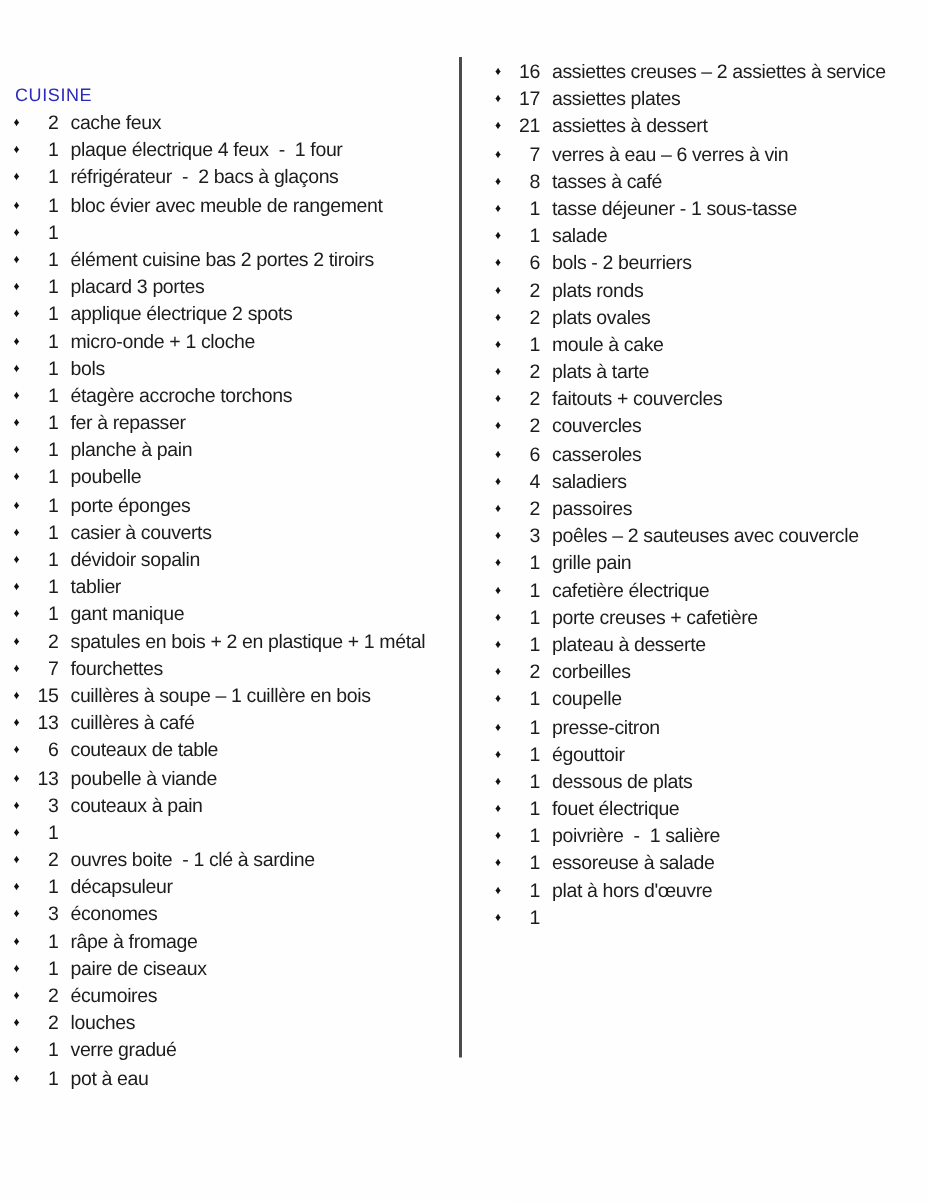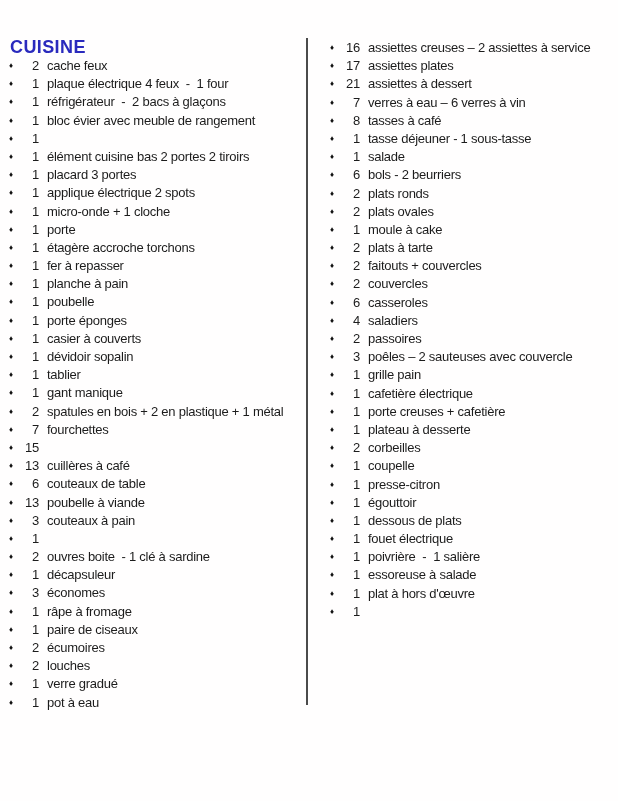--- a/index.html
+++ b/index.html
@@ -30,25 +30,25 @@
     top: 38px;
     width: 292px;
   }
   .col-right {
     position: absolute;
     left: 330px;
     top: 39px;
     width: 284px;
   }
   .doc-title {
-    font-size: 18px;
-    font-weight: bold;
+    font-size: 12px;
+    font-weight: normal;
     letter-spacing: 0.4px;
     line-height: 19px;
-    margin: 0 0 0 1px;
+    margin: 16px 0 0 1px;
   }
   .list { }
   .row {
     display: flex;
     height: 18.2px;
     line-height: 18.2px;
     white-space: pre;
   }
   .bullet {
     width: 11px;
@@ -79,33 +79,33 @@
     <div class="list">
         <div class="row"><span class="bullet">♦</span><span class="qty">2</span><span class="label">cache feux</span></div>
         <div class="row"><span class="bullet">♦</span><span class="qty">1</span><span class="label">plaque électrique 4 feux  -  1 four</span></div>
         <div class="row"><span class="bullet">♦</span><span class="qty">1</span><span class="label">réfrigérateur  -  2 bacs à glaçons</span></div>
         <div class="row"><span class="bullet">♦</span><span class="qty">1</span><span class="label">bloc évier avec meuble de rangement</span></div>
         <div class="row"><span class="bullet">♦</span><span class="qty">1</span></div>
         <div class="row"><span class="bullet">♦</span><span class="qty">1</span><span class="label">élément cuisine bas 2 portes 2 tiroirs</span></div>
         <div class="row"><span class="bullet">♦</span><span class="qty">1</span><span class="label">placard 3 portes</span></div>
         <div class="row"><span class="bullet">♦</span><span class="qty">1</span><span class="label">applique électrique 2 spots</span></div>
         <div class="row"><span class="bullet">♦</span><span class="qty">1</span><span class="label">micro-onde + 1 cloche</span></div>
-        <div class="row"><span class="bullet">♦</span><span class="qty">1</span><span class="label">porte</span></div>
+        <div class="row"><span class="bullet">♦</span><span class="qty">1</span><span class="label">bols</span></div>
         <div class="row"><span class="bullet">♦</span><span class="qty">1</span><span class="label">étagère accroche torchons</span></div>
         <div class="row"><span class="bullet">♦</span><span class="qty">1</span><span class="label">fer à repasser</span></div>
         <div class="row"><span class="bullet">♦</span><span class="qty">1</span><span class="label">planche à pain</span></div>
         <div class="row"><span class="bullet">♦</span><span class="qty">1</span><span class="label">poubelle</span></div>
         <div class="row"><span class="bullet">♦</span><span class="qty">1</span><span class="label">porte éponges</span></div>
         <div class="row"><span class="bullet">♦</span><span class="qty">1</span><span class="label">casier à couverts</span></div>
         <div class="row"><span class="bullet">♦</span><span class="qty">1</span><span class="label">dévidoir sopalin</span></div>
         <div class="row"><span class="bullet">♦</span><span class="qty">1</span><span class="label">tablier</span></div>
         <div class="row"><span class="bullet">♦</span><span class="qty">1</span><span class="label">gant manique</span></div>
         <div class="row"><span class="bullet">♦</span><span class="qty">2</span><span class="label">spatules en bois + 2 en plastique + 1 métal</span></div>
         <div class="row"><span class="bullet">♦</span><span class="qty">7</span><span class="label">fourchettes</span></div>
-        <div class="row"><span class="bullet">♦</span><span class="qty">15</span></div>
+        <div class="row"><span class="bullet">♦</span><span class="qty">15</span><span class="label">cuillères à soupe – 1 cuillère en bois</span></div>
         <div class="row"><span class="bullet">♦</span><span class="qty">13</span><span class="label">cuillères à café</span></div>
         <div class="row"><span class="bullet">♦</span><span class="qty">6</span><span class="label">couteaux de table</span></div>
         <div class="row"><span class="bullet">♦</span><span class="qty">13</span><span class="label">poubelle à viande</span></div>
         <div class="row"><span class="bullet">♦</span><span class="qty">3</span><span class="label">couteaux à pain</span></div>
         <div class="row"><span class="bullet">♦</span><span class="qty">1</span></div>
         <div class="row"><span class="bullet">♦</span><span class="qty">2</span><span class="label">ouvres boite  - 1 clé à sardine</span></div>
         <div class="row"><span class="bullet">♦</span><span class="qty">1</span><span class="label">décapsuleur</span></div>
         <div class="row"><span class="bullet">♦</span><span class="qty">3</span><span class="label">économes</span></div>
         <div class="row"><span class="bullet">♦</span><span class="qty">1</span><span class="label">râpe à fromage</span></div>
         <div class="row"><span class="bullet">♦</span><span class="qty">1</span><span class="label">paire de ciseaux</span></div>

